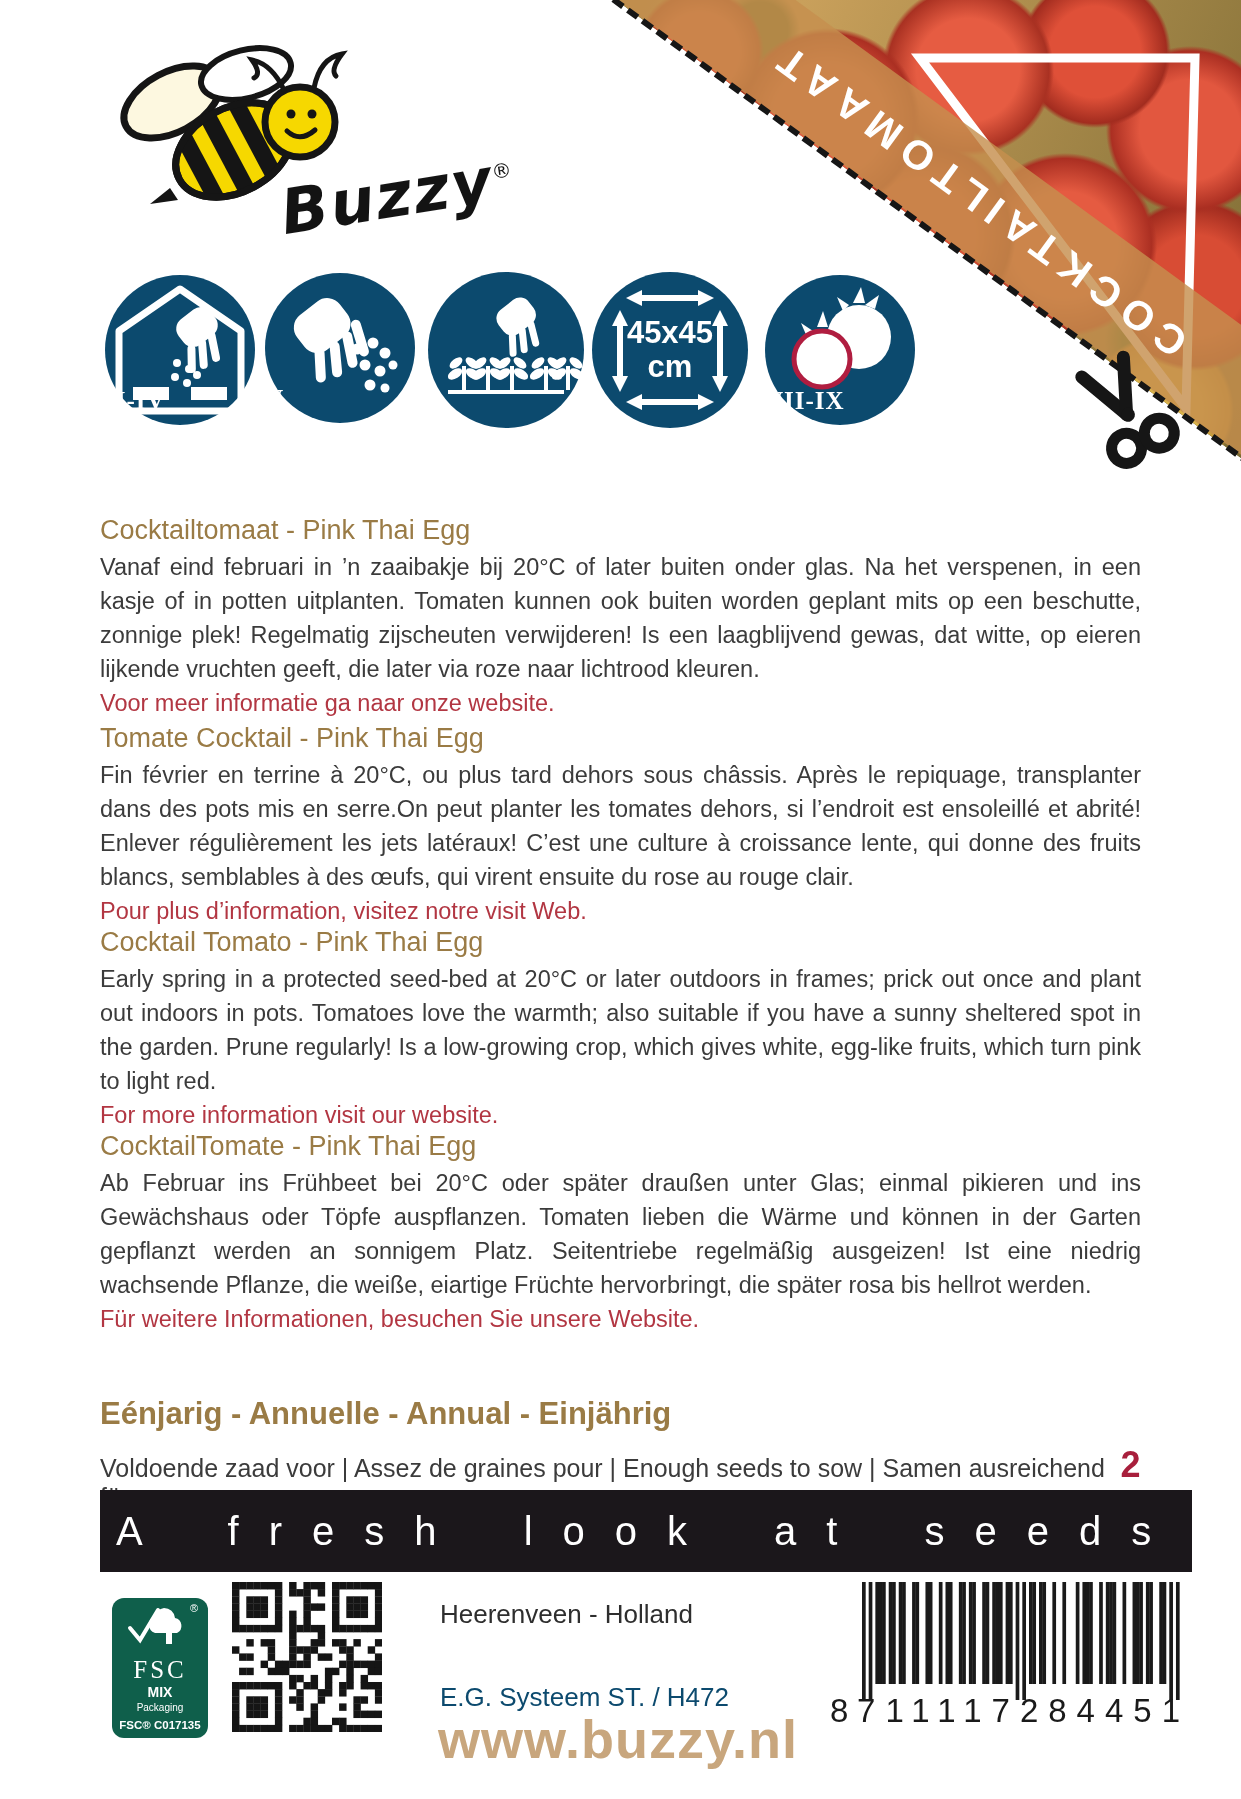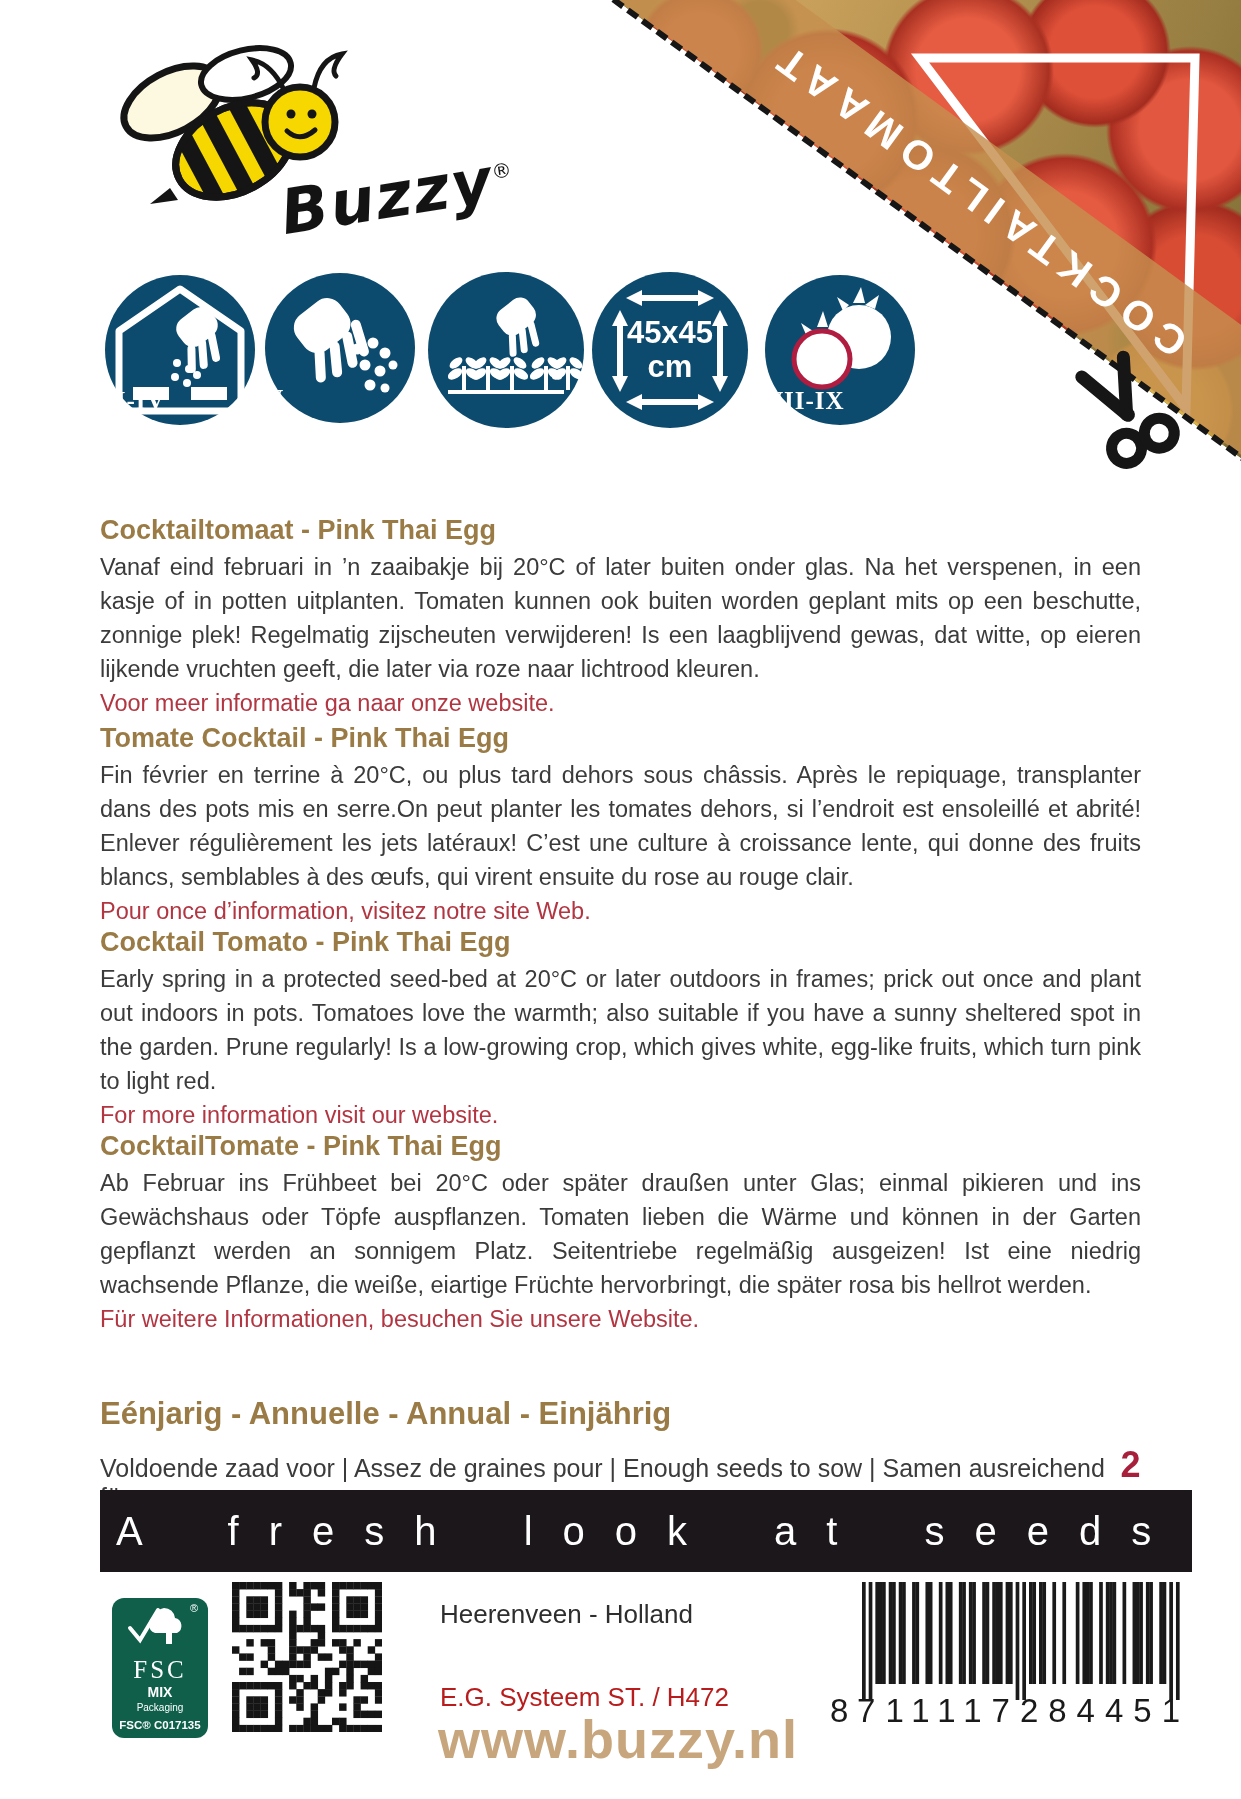--- a/index.html
+++ b/index.html
@@ -58,21 +58,21 @@
     color:#fff;font-family:"Liberation Serif",serif;font-weight:bold;font-size:25px;letter-spacing:1px;
   }
   .sow-icon svg{position:absolute;left:0;top:0;}
   .spacing-text{
     position:absolute;left:0;right:0;top:44px;text-align:center;color:#fff;
     font-weight:bold;font-size:31px;line-height:34px;
   }
   
   .section{position:absolute;left:100px;width:1041px;}
   .section h3{
-    margin:0 0 4px 0;font-size:27px;line-height:32px;color:#9a7b45;font-weight:bold;
+    margin:0 0 4px 0;font-size:27px;line-height:32px;color:#9a7b45;font-weight:normal;
   }
   .section p{margin:0;font-size:23.5px;line-height:34px;text-align:justify;color:#3b3b3b;}
   .section p.link{color:#b23642;text-align:left;}
   .annual{
     position:absolute;left:100px;top:1396px;width:1041px;
     color:#9a7b45;font-weight:bold;font-size:31px;
   }
   .seeds-line{
     position:absolute;left:100px;top:1444px;width:1092px;
     display:flex;align-items:baseline;gap:14px;
@@ -92,21 +92,21 @@
   .fsc-badge{
     position:absolute;left:112px;top:1598px;width:96px;height:140px;
     background:#0f5f4b;border-radius:12px;color:#fff;text-align:center;
   }
   .fsc-badge .acronym{font-family:"Liberation Serif",serif;font-size:25px;letter-spacing:3px;margin-top:2px;}
   .fsc-badge .mix{font-size:14px;font-weight:bold;margin-top:0;}
   .fsc-badge .pack{font-size:10px;margin-top:2px;}
   .fsc-badge .code{font-size:11.5px;font-weight:bold;margin-top:6px;}
   .qr{position:absolute;left:232px;top:1582px;}
   .addr{position:absolute;left:440px;top:1596px;font-size:26px;line-height:36px;color:#2e2e2e;}
-  .sysline{position:absolute;left:440px;top:1682px;font-size:26px;color:#b91c1c;}
+  .sysline{position:absolute;left:440px;top:1682px;font-size:26px;color:#0c4a6e;}
   .website{
     position:absolute;left:438px;top:1708px;
     color:#c8a67d;font-weight:bold;font-size:54px;letter-spacing:1px;
   }
   .barcode{position:absolute;left:862px;top:1582px;}
   .barcode-digits{
     position:absolute;left:830px;top:1692px;width:360px;display:flex;align-items:baseline;
     font-size:33px;color:#1a1a1a;
   }
   .barcode-digits .d1{width:34px;}
@@ -292,21 +292,21 @@
 
 <div class="section" style="top:514px;">
   <h3>Cocktailtomaat - Pink Thai Egg</h3>
   <p>Vanaf eind februari in ’n zaaibakje bij 20°C of later buiten onder glas. Na het verspenen, in een kasje of in potten uitplanten. Tomaten kunnen ook buiten worden geplant mits op een beschutte, zonnige plek! Regelmatig zijscheuten verwijderen! Is een laagblijvend gewas, dat witte, op eieren lijkende vruchten geeft, die later via roze naar lichtrood kleuren.</p>
   <p class="link">Voor meer informatie ga naar onze website.</p>
 </div>
 
 <div class="section" style="top:722px;">
   <h3>Tomate Cocktail - Pink Thai Egg</h3>
   <p>Fin février en terrine à 20°C, ou plus tard dehors sous châssis. Après le repiquage, transplanter dans des pots mis en serre.On peut planter les tomates dehors, si l’endroit est ensoleillé et abrité! Enlever régulièrement les jets latéraux! C’est une culture à croissance lente, qui donne des fruits blancs, semblables à des œufs, qui virent ensuite du rose au rouge clair.</p>
-  <p class="link">Pour once d’information, visitez notre site Web.</p>
+  <p class="link">Pour plus d’information, visitez notre visit Web.</p>
 </div>
 
 <div class="section" style="top:926px;">
   <h3>Cocktail Tomato - Pink Thai Egg</h3>
   <p>Early spring in a protected seed-bed at 20°C or later outdoors in frames; prick out once and plant out indoors in pots. Tomatoes love the warmth; also suitable if you have a sunny sheltered spot in the garden. Prune regularly! Is a low-growing crop, which gives white, egg-like fruits, which turn pink to light red.</p>
   <p class="link">For more information visit our website.</p>
 </div>
 
 <div class="section" style="top:1130px;">
   <h3>CocktailTomate - Pink Thai Egg</h3>

